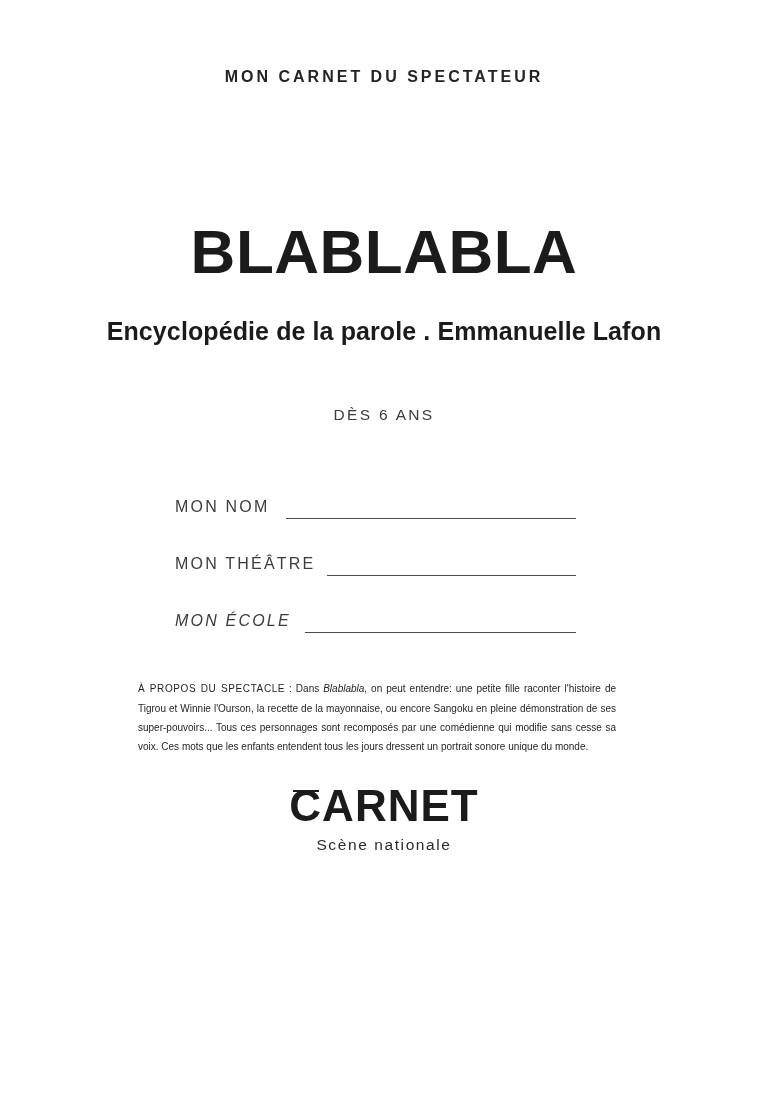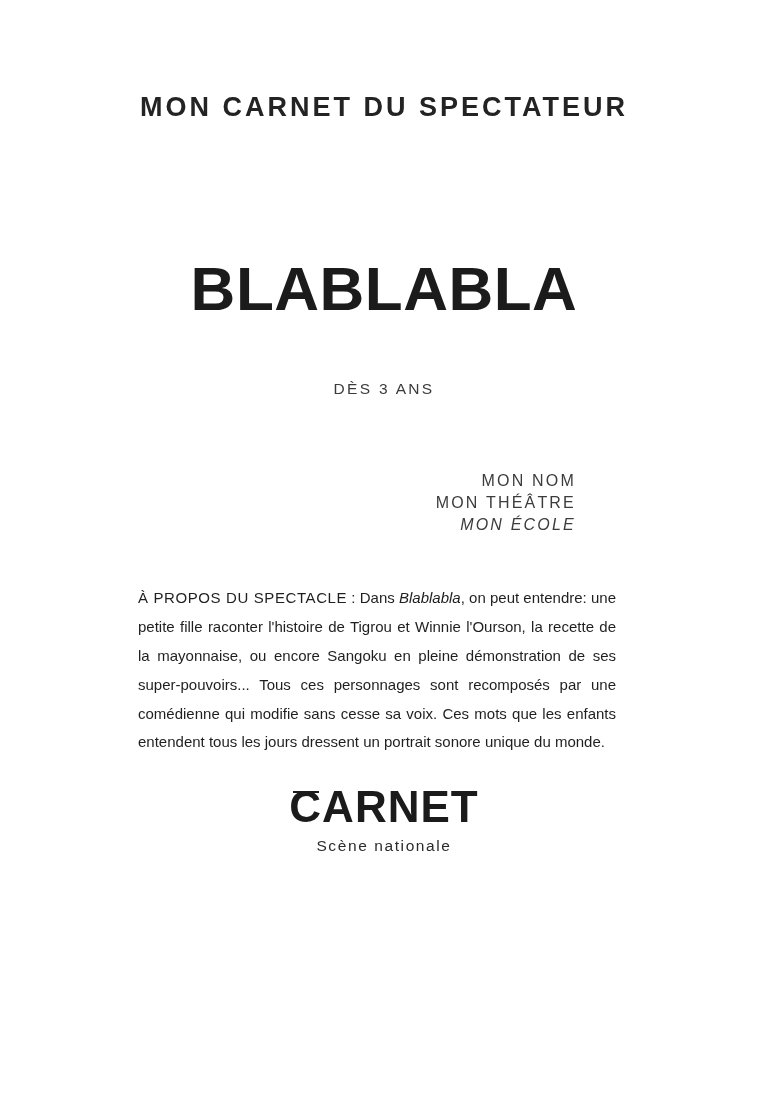--- a/index.html
+++ b/index.html
@@ -19,22 +19,22 @@
   .page {
     width: 768px;
     height: 1106px;
     position: relative;
     box-sizing: border-box;
   }
 
   
   .header {
     text-align: center;
-    margin-top: 92px;
-    font-size: 27px;
+    margin-top: 68px;
+    font-size: 16px;
     letter-spacing: 3.0px;
     font-weight: bold;
     color: #232323;
   }
 
   
   .title {
     text-align: center;
     margin-top: 135px;
     font-size: 62px;
@@ -65,21 +65,21 @@
 
   
   .fields {
     margin-top: 72px;
     padding-left: 175px;
     padding-right: 192px;
   }
   .field-row {
     display: flex;
     align-items: flex-end;
-    flex-direction: column;
+    margin-bottom: 36px;
   }
   .field-label {
     font-size: 16px;
     letter-spacing: 2.2px;
     color: #3c3c3c;
     white-space: nowrap;
     padding-bottom: 3px;
   }
   .field-line {
     flex: 1;
@@ -98,21 +98,21 @@
   
   .field-row.r1 { margin-left: 0px; }
   .field-row.r2 { margin-left: 0px; }
   .field-row.r3 { margin-left: 0px; font-style: italic; }
 
   
   .description {
     margin-top: 46px;
     padding-left: 138px;
     padding-right: 152px;
-    font-size: 15px;
+    font-size: 10px;
     line-height: 1.92;
     color: #1f1f1f;
     text-align: justify;
   }
   .description .lead {
     letter-spacing: 0.6px;
     font-weight: normal;
   }
   .description em {
     font-style: italic;
@@ -150,23 +150,24 @@
 </style>
 </head>
 <body>
 
 <div class="page">
 
   <div class="header">MON CARNET DU SPECTATEUR</div>
 
   <div class="title">BLABLABLA</div>
 
+  <div class="subtitle">Encyclopédie de la parole . Emmanuelle Lafon</div>
 
   <div class="meta">
-    <div>DÈS 3 ANS</div>
+    <div>DÈS 6 ANS</div>
   </div>
 
   <div class="fields">
     <div class="field-row r1">
       <span class="field-label">MON NOM</span>
       <span class="field-line"></span>
     </div>
     <div class="field-row r2">
       <span class="field-label">MON THÉÂTRE</span>
       <span class="field-line"></span>

